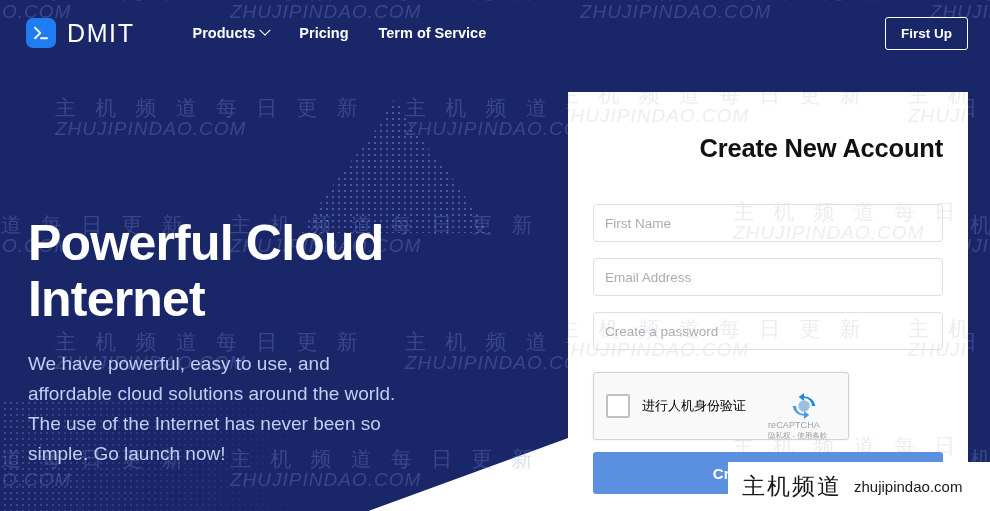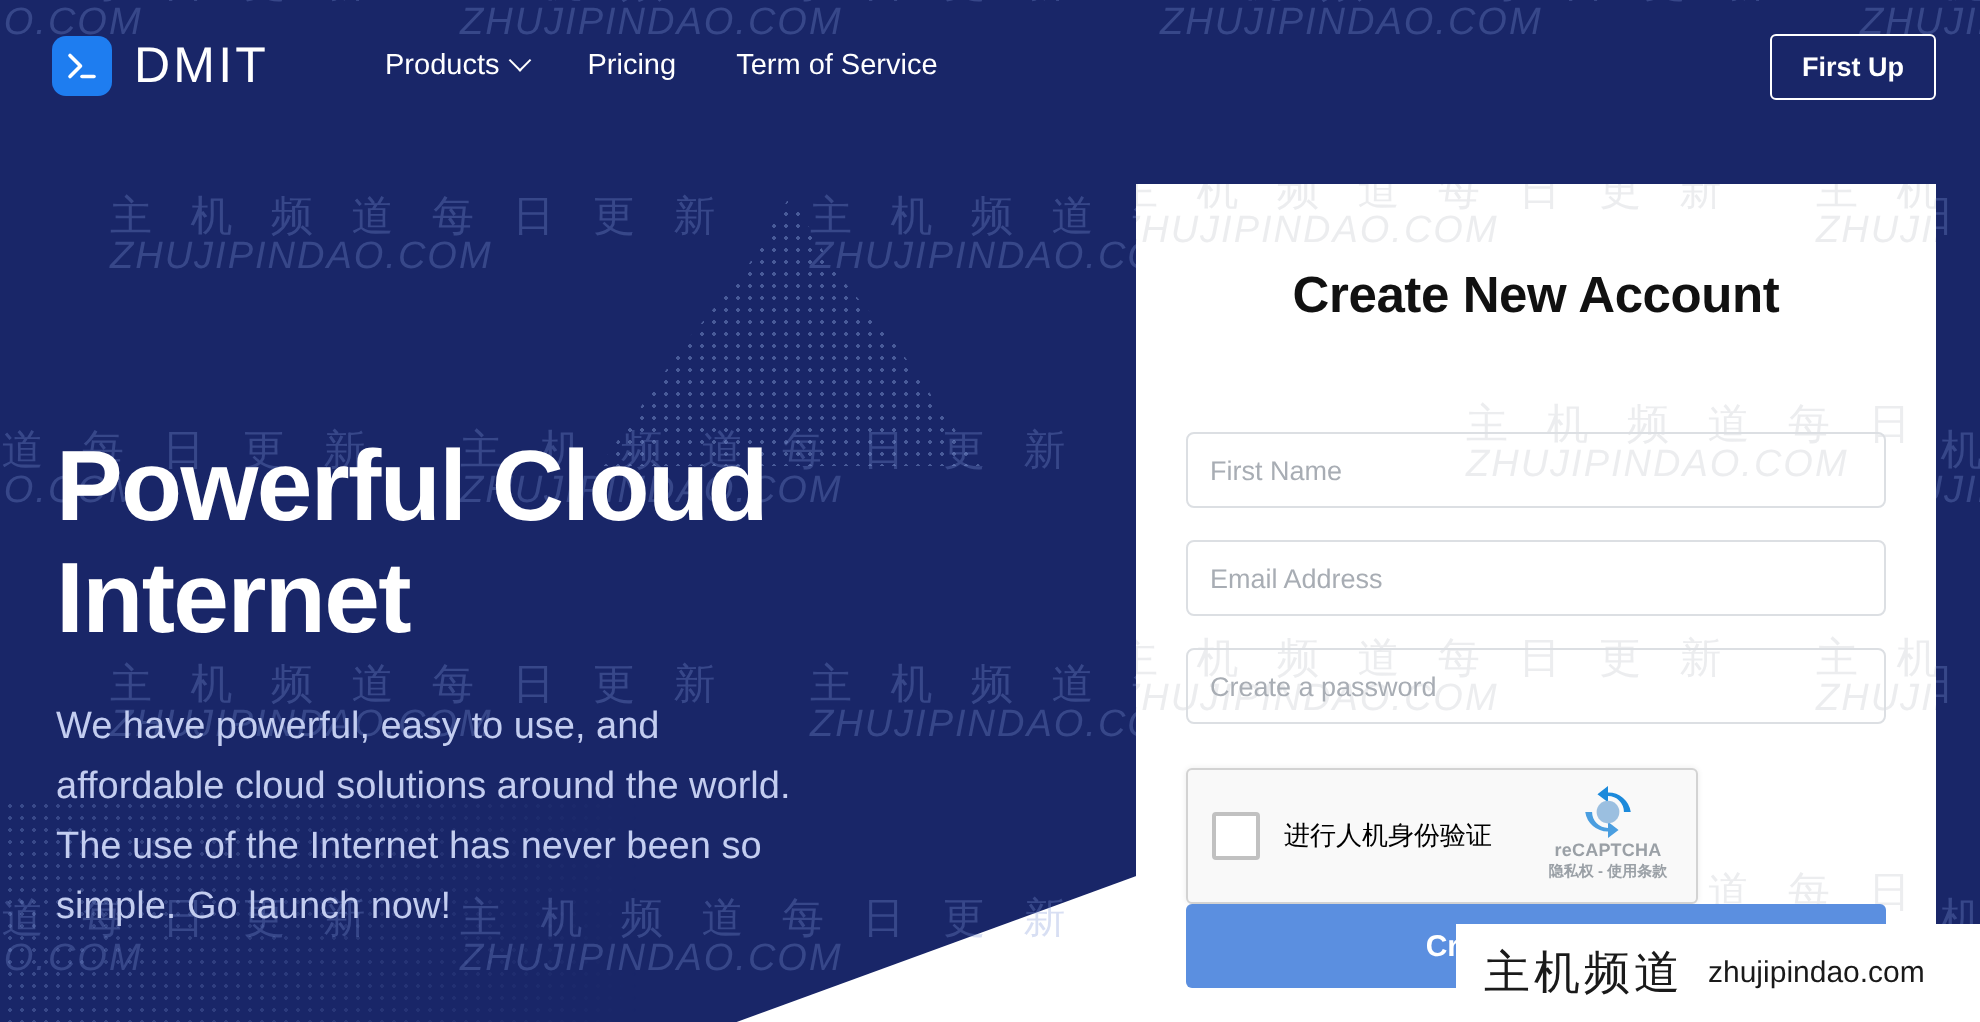--- a/index.html
+++ b/index.html
@@ -85,21 +85,21 @@
     background: #1e7df0;
     display: flex; align-items: center; justify-content: center;
     flex: none;
   }
   .logo-mark svg { display: block; }
   .brand-name {
     color: #ffffff; font-size: 25px; letter-spacing: 1.6px; font-weight: 400;
   }
   .nav-links { display: flex; align-items: center; gap: 30px; margin-left: 58px; }
   .nav-link {
-    color: #ffffff; font-size: 14.5px; font-weight: normal;
+    color: #ffffff; font-size: 14.5px; font-weight: bold;
     display: flex; align-items: center; gap: 6px; cursor: pointer;
     white-space: nowrap;
   }
   .chev {
     width: 8px; height: 8px; border-right: 1.8px solid #fff; border-bottom: 1.8px solid #fff;
     transform: rotate(45deg) translate(-2px,-2px);
   }
   .signup-btn {
     margin-left: auto;
     border: 1.6px solid #ffffff; color: #ffffff; background: transparent;
@@ -124,25 +124,25 @@
   
   .card {
     position: absolute; left: 568px; top: 92px;
     width: 400px; height: 419px;
     background: #ffffff;
     z-index: 35;
     overflow: hidden;
   }
   .card-inner { position: relative; z-index: 2; padding: 0 25px; }
   .card-title {
-    text-align: center; color: #111111;
+    text-align: right; color: #111111;
     font-size: 25.5px; font-weight: bold;
     padding-top: 42px; letter-spacing: -0.2px;
   }
-  .row { display: flex; gap: 34px; margin-top: 53px; flex-direction: column; }
+  .row { display: flex; gap: 34px; margin-top: 41px; flex-direction: column; }
   .field {
     border: 1px solid #dcdfe3; border-radius: 4px;
     height: 38px; width: 100%;
     padding: 0 11px;
     font-size: 13.5px; color: #333;
     font-family: "Liberation Sans", sans-serif;
     background: transparent;
     outline: none;
   }
   .field::placeholder { color: #a8adb4; }
@@ -162,22 +162,22 @@
   .rc-check {
     width: 24px; height: 24px; background: #fff;
     border: 2px solid #c1c1c1; border-radius: 2px;
     margin-left: 12px; flex: none; cursor: pointer;
   }
   .rc-label {
     margin-left: 12px; font-size: 13px; color: #000;
     font-family: "Liberation Sans", sans-serif;
   }
   .rc-brand {
-    position: absolute; right: 8px; top: 8px;
-    width: 72px; text-align: center; font-weight: bold;
+    position: absolute; right: 8px; top: 20px;
+    width: 72px; text-align: left;
   }
   .rc-logo { display: block; margin: 0 auto; }
   .rc-name { font-size: 9px; color: #9aa0a6; margin-top: 1px; letter-spacing: 0.1px; }
   .rc-tos { font-size: 7.5px; color: #9aa0a6; margin-top: 1px; }
 
   
   .create-btn {
     position: absolute; left: 593px; top: 452px;
     width: 350px; height: 42px;
     background: #5b8fe0; color: #ffffff;

